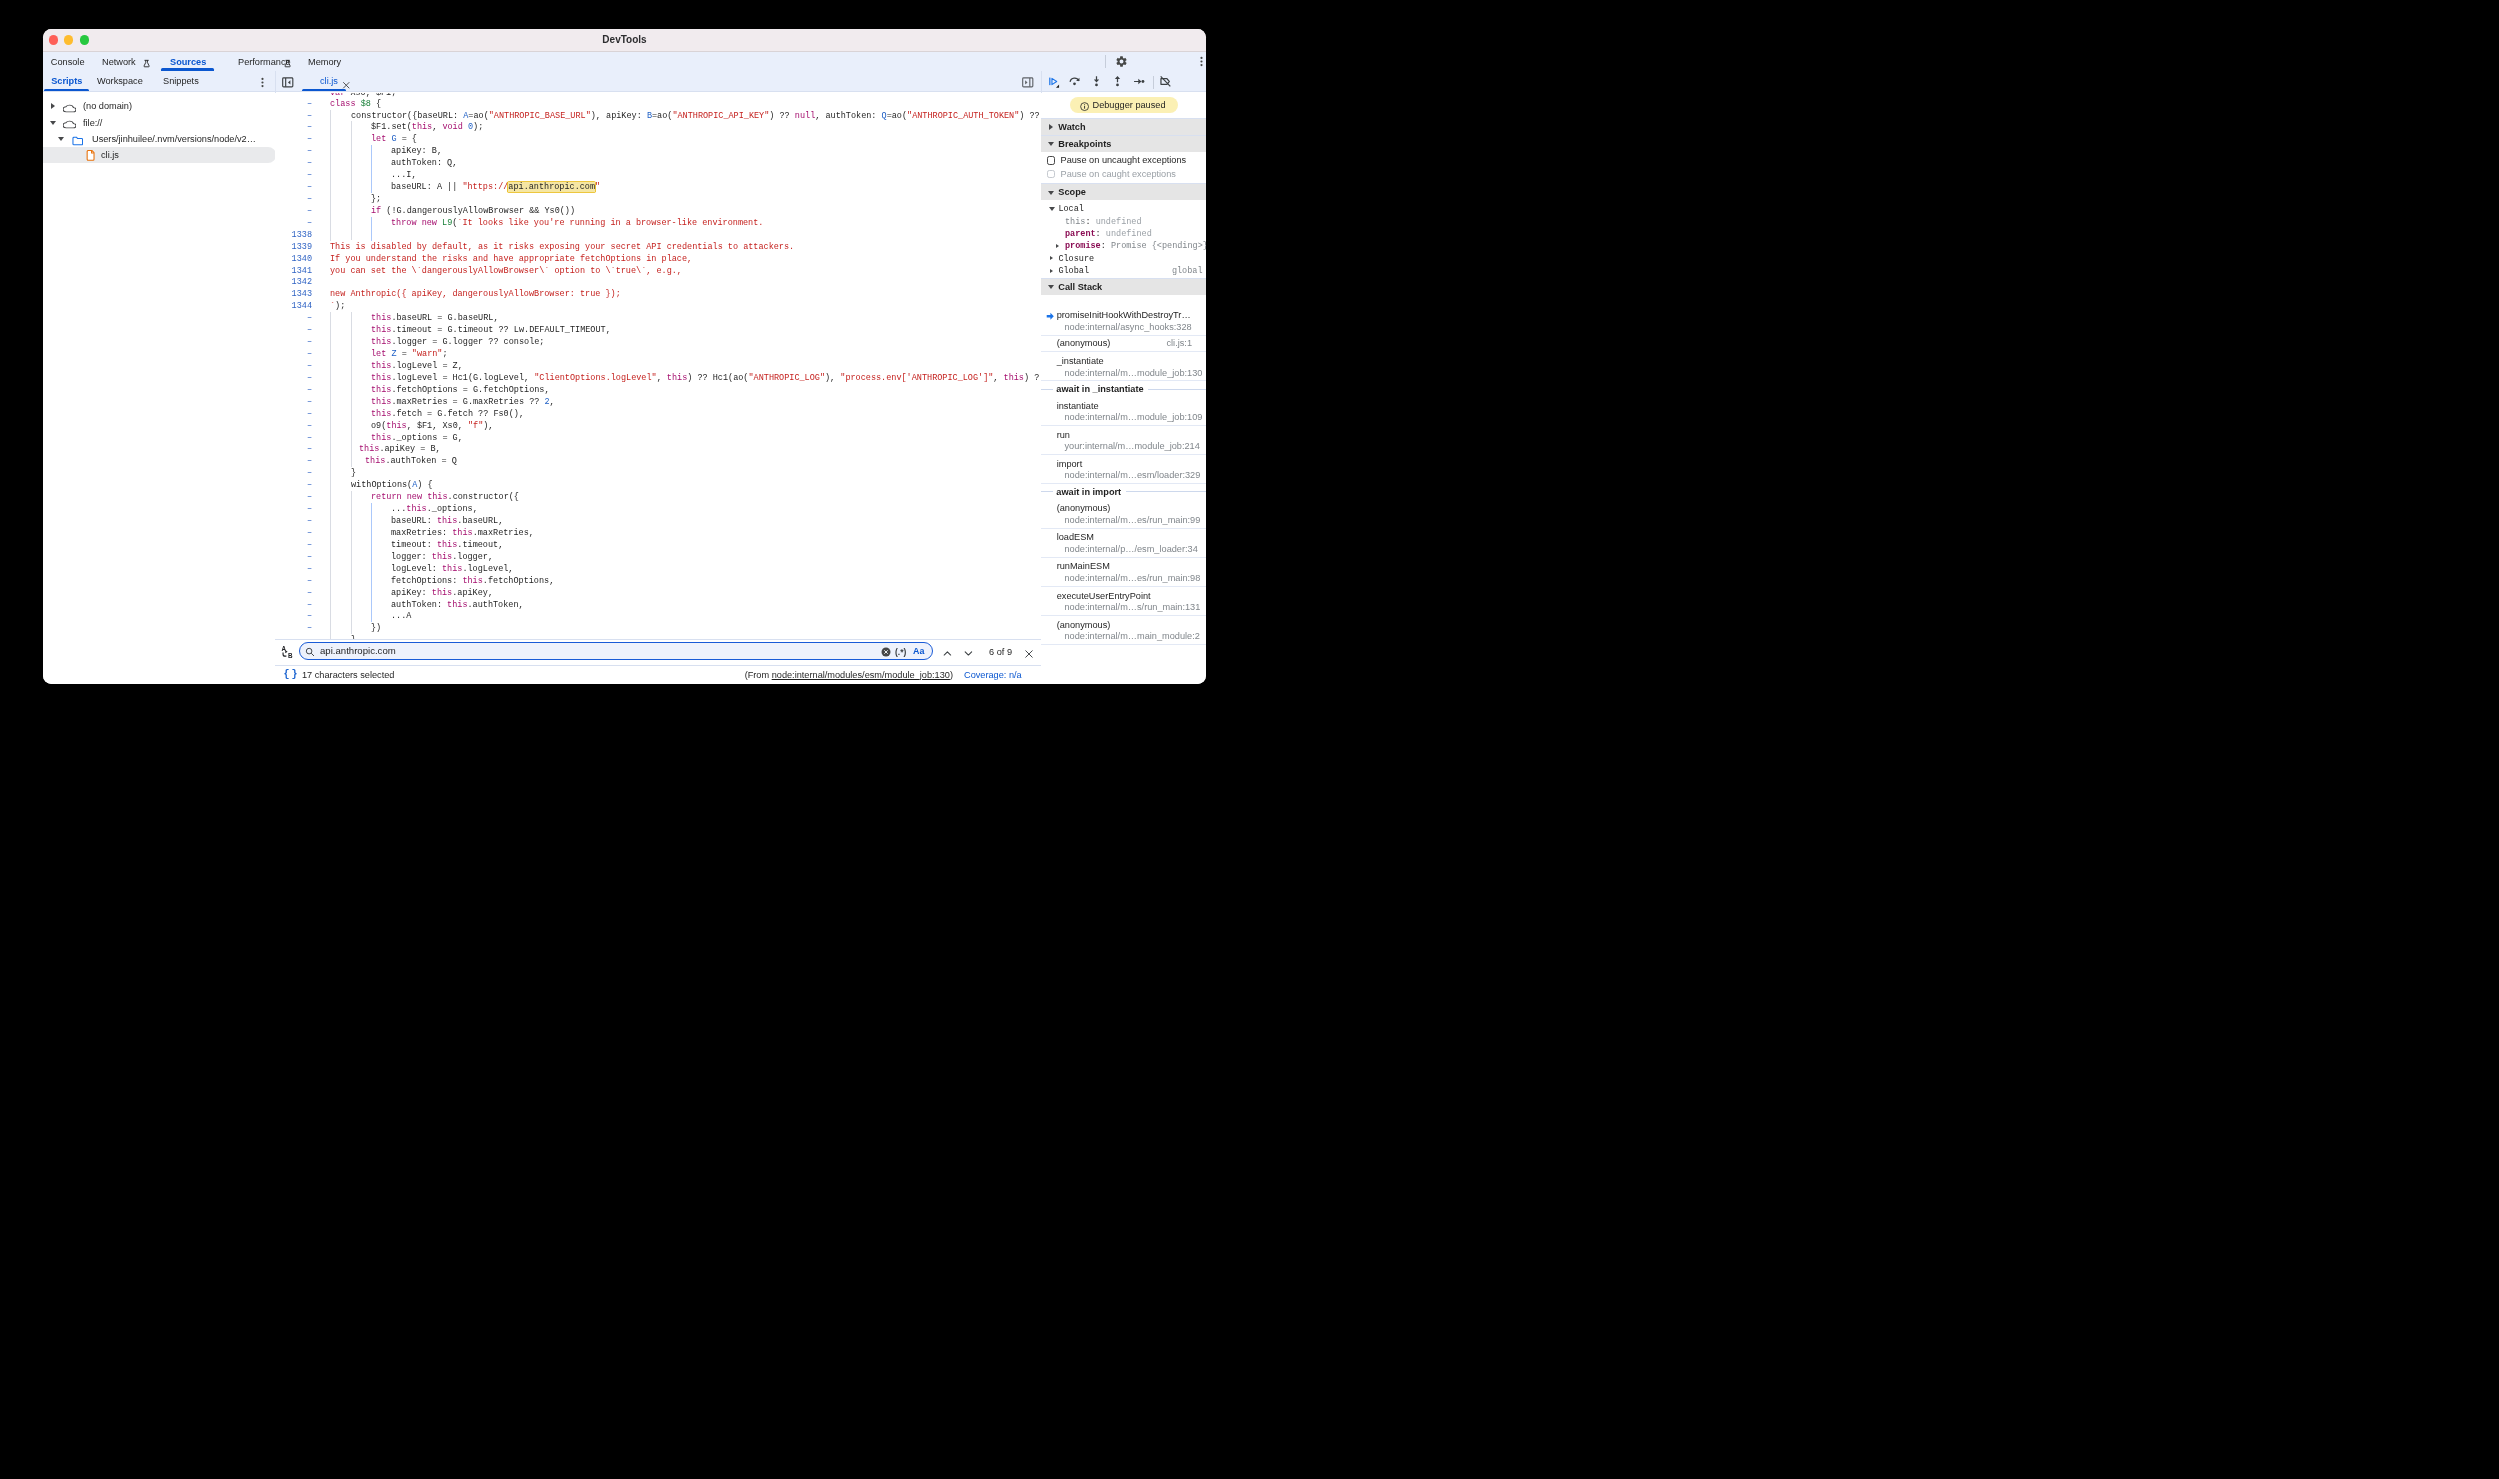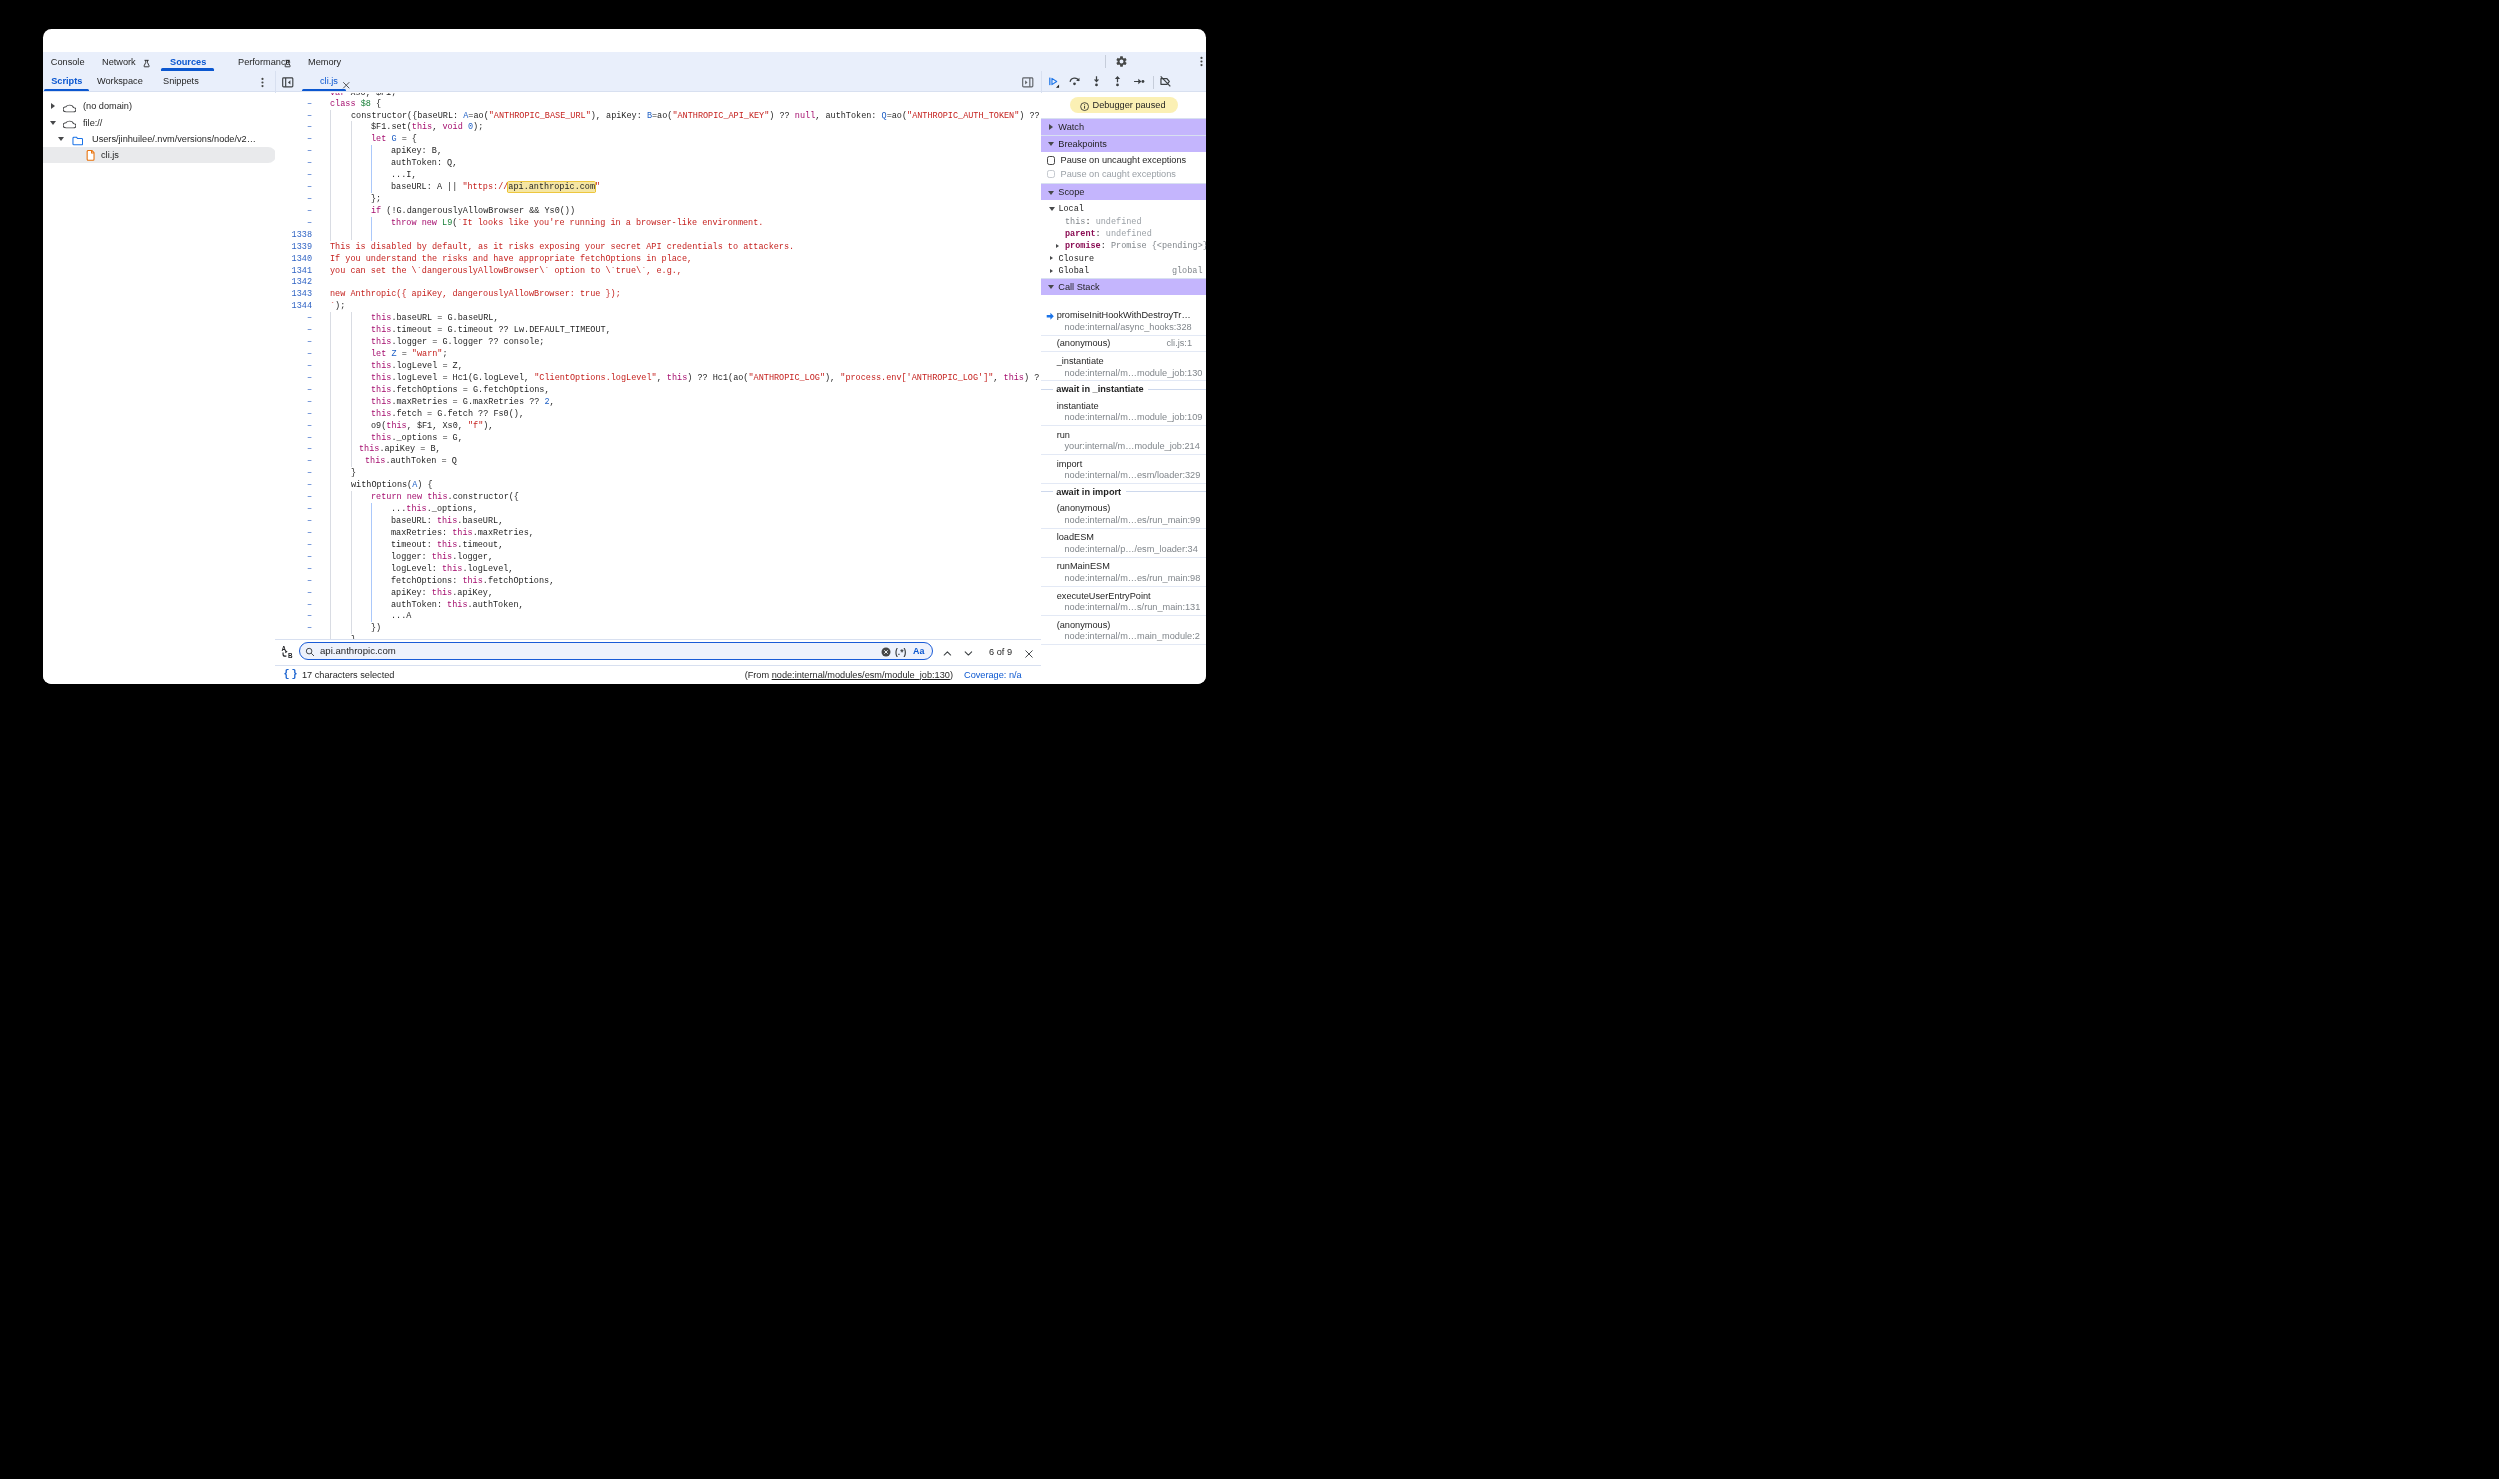--- a/index.html
+++ b/index.html
@@ -49,22 +49,22 @@
 .searchbar { position:absolute; left:0; top:546px; width:100%; height:25.4px; background:#fff;
   border-top:0.8px solid #d8e0f0; }
 .pill { position:absolute; left:23.6px; top:2.2px; width:634px; height:17.4px; background:#eef2fc;
   border:1.5px solid #195bd7; border-radius:9.2px; }
 .statusbar { position:absolute; left:0; top:572px; width:100%; height:20px; background:#fff;
   border-top:0.8px solid #d8e0f0; font-size:9.2px; color:#1f1f1f; }
 
 .rsb { position:absolute; left:998px; top:0; width:165px; height:100%; overflow:hidden; }
 .pill-dbg { position:absolute; left:29px; top:4.3px; width:108px; height:16px;
   background:#fbf0b4; border-radius:8px; font-size:9.2px; color:#1f1f1f; line-height:16px; }
-.shead { position:relative; height:17px; line-height:16px; background:#c4b5fd; font-size:9.2px;
-  color:#1f1f1f; border-top:0.8px solid #d8e0f0; }
+.shead { position:relative; height:17px; line-height:16px; background:#e5e5e5; font-size:9.2px;
+  color:#1f1f1f; border-top:0.8px solid #d8e0f0;font-weight:bold; }
 .shead .lbl { position:absolute; left:17.3px; }
 .srow { position:relative; font-size:9.2px; color:#1f1f1f; white-space:nowrap; }
 .mono { font-family:"Liberation Mono",monospace; font-size:8.5px; }
 .cb { position:absolute; left:5.7px; top:2.3px; width:8.5px; height:8.5px; border:1.2px solid #474747;
   border-radius:2.3px; background:#fff; }
 .cb.dis { border-color:#c5c9cf; }
 .frame { position:relative; padding:3.8px 14px 1.3px 15.7px; font-size:9.2px; color:#1f1f1f;
   border-bottom:0.8px solid #e3e9f5; line-height:11.5px; white-space:nowrap; }
 .frame.one { padding-top:2.5px; padding-bottom:1.7px; }
 .fname { color:#1f1f1f; }
@@ -72,20 +72,26 @@
 .floc-r { position:absolute; right:14px; color:#80868b; }
 .curarrow { position:absolute; left:5.2px; top:5.4px; }
 .await { display:flex; align-items:center; height:15.4px; font-size:9.2px; font-weight:bold;
   color:#1f1f1f; white-space:nowrap; }
 .aline { height:0.8px; background:#cdd8ec; width:11.5px; margin-right:3.8px; }
 .aline.a2 { flex:1; margin-left:4.6px; margin-right:0; }
 .icobtn { position:absolute; }
 </style></head><body>
 <div class="win">
 
+  <div class="title">
+    <span class="tl" style="left:5.8px;background:#fe5f57"></span>
+    <span class="tl" style="left:21px;background:#febc2e"></span>
+    <span class="tl" style="left:37px;background:#27c83f"></span>
+    <div class="ttext">DevTools</div>
+  </div>
 
   <div class="row1">
     <span class="ptab" style="left:7.8px">Console</span>
     <span class="ptab" style="left:59px">Network</span>
     <span class="icobtn" style="left:99px;top:5.5px"><svg class="flask" width="9.2" height="9.2" viewBox="0 0 20 20">
           <path d="M5.4 2.9h9.2" stroke="#1f1f1f" stroke-width="1.9"></path>
           <path d="M8.1 2.9v4.7L4.5 15a1.5 1.5 0 0 0 1.4 2h8.2a1.5 1.5 0 0 0 1.4-2L11.9 7.6V2.9" fill="none" stroke="#1f1f1f" stroke-width="1.9" stroke-linejoin="round"></path>
         </svg></span>
     <span class="ptab sel" style="left:127px">Sources</span>
     <div class="punder" style="left:118px;width:53px"></div>

